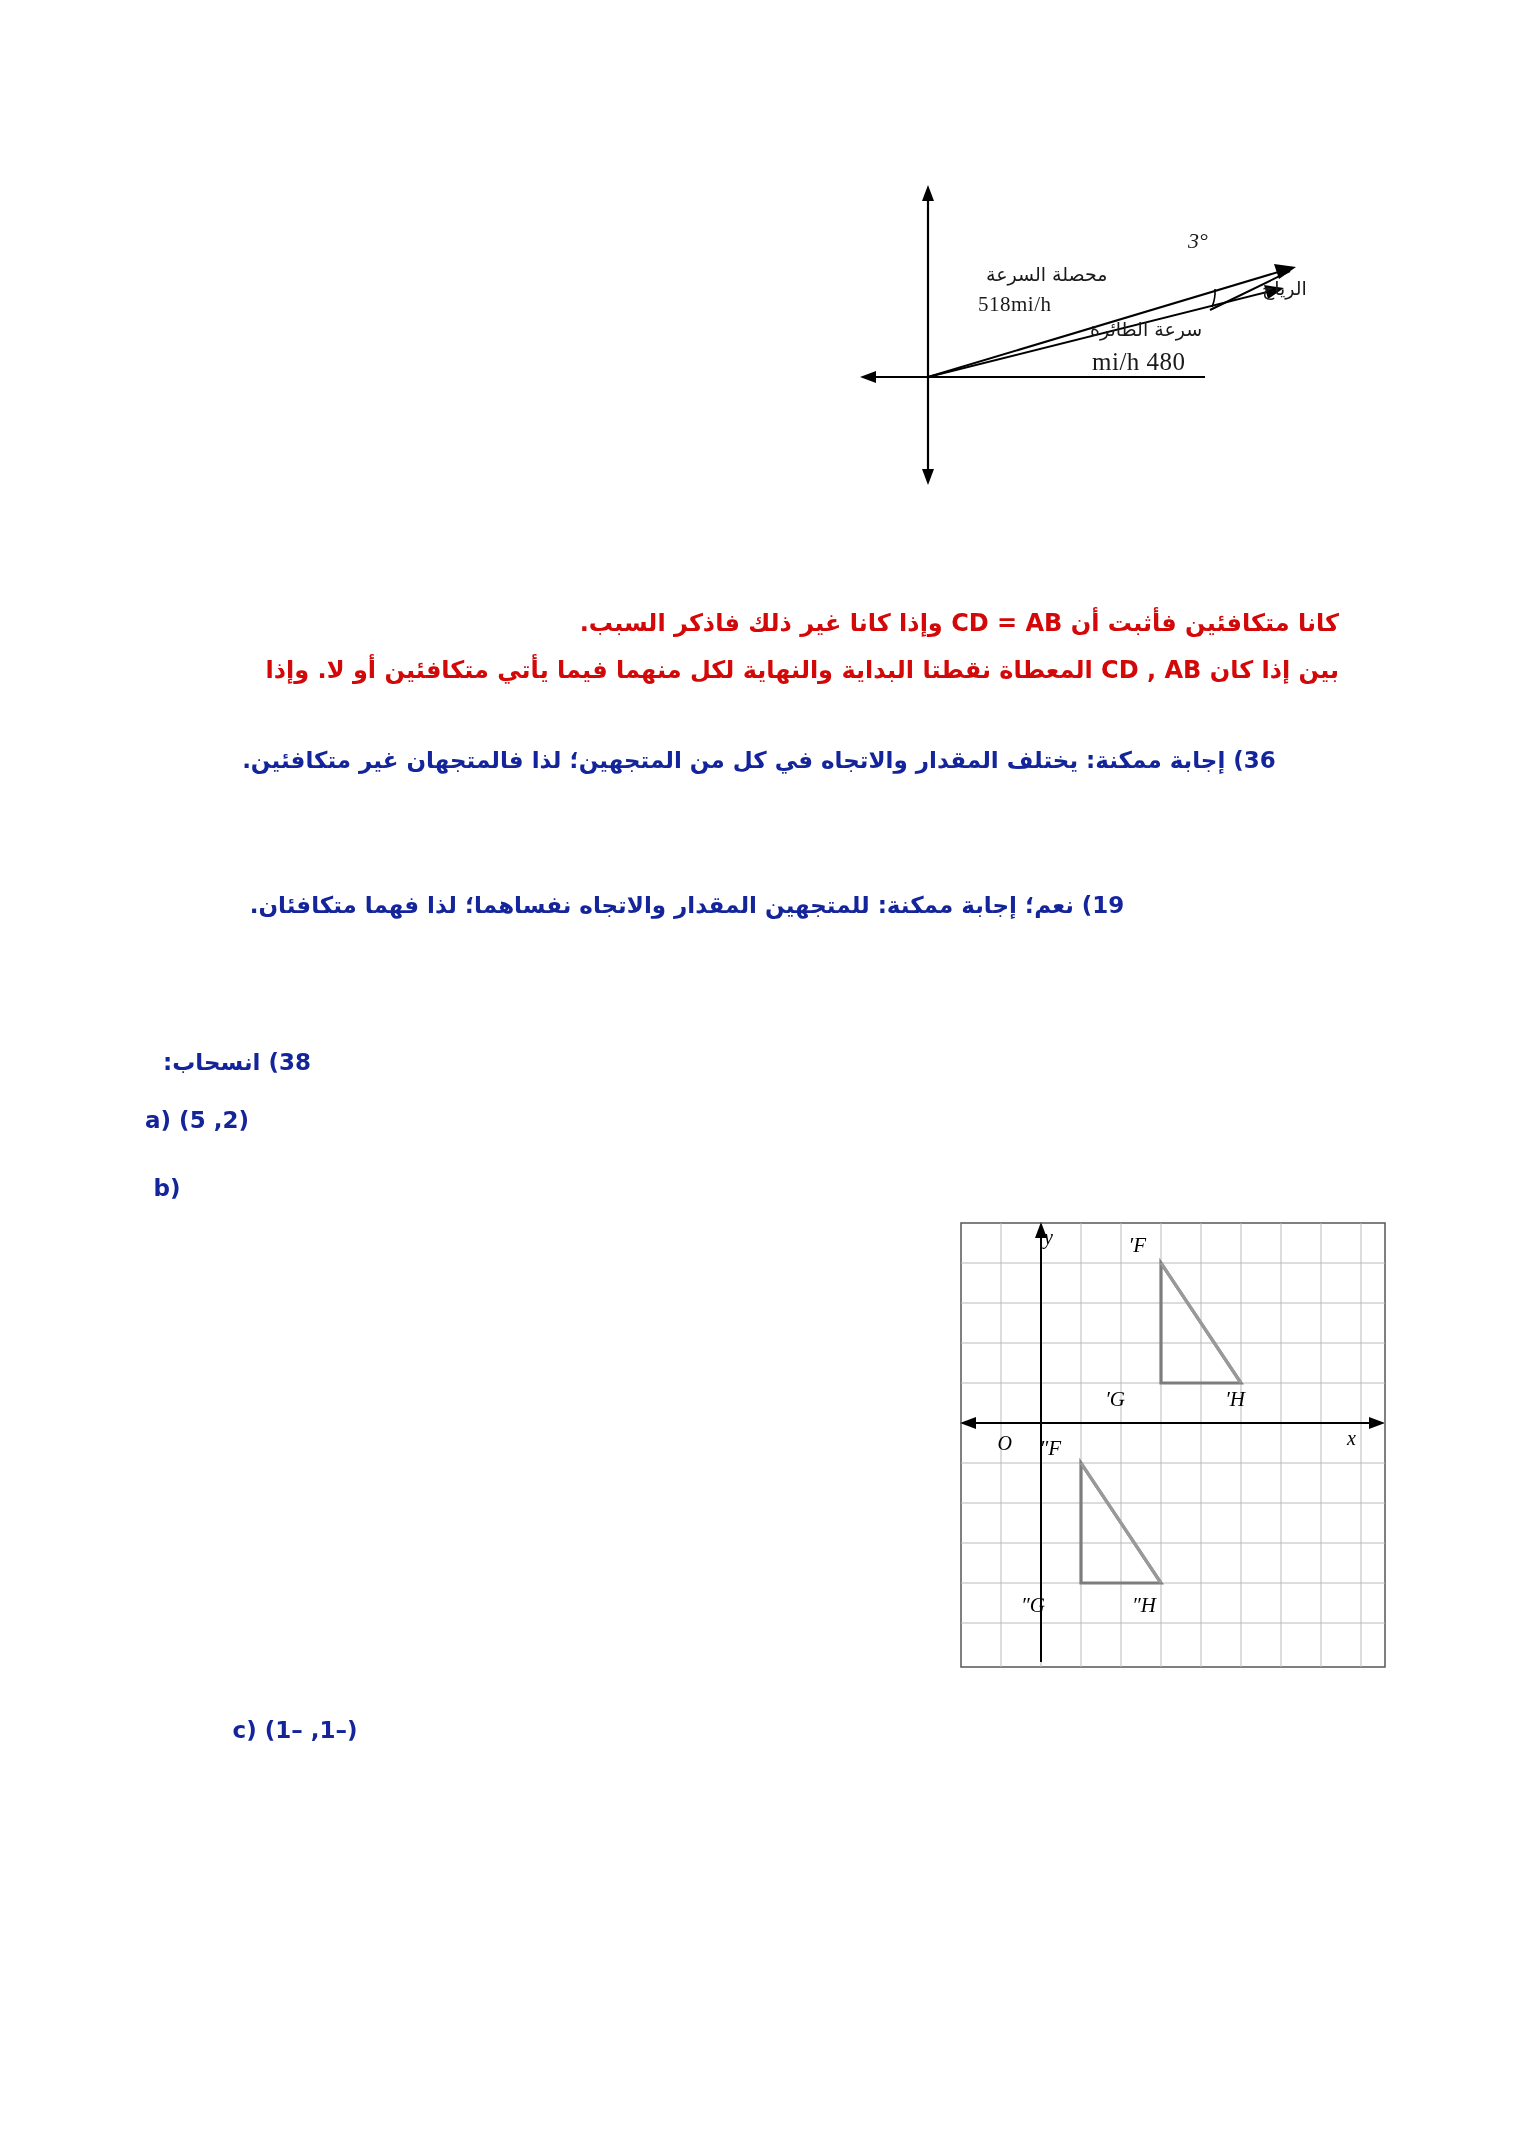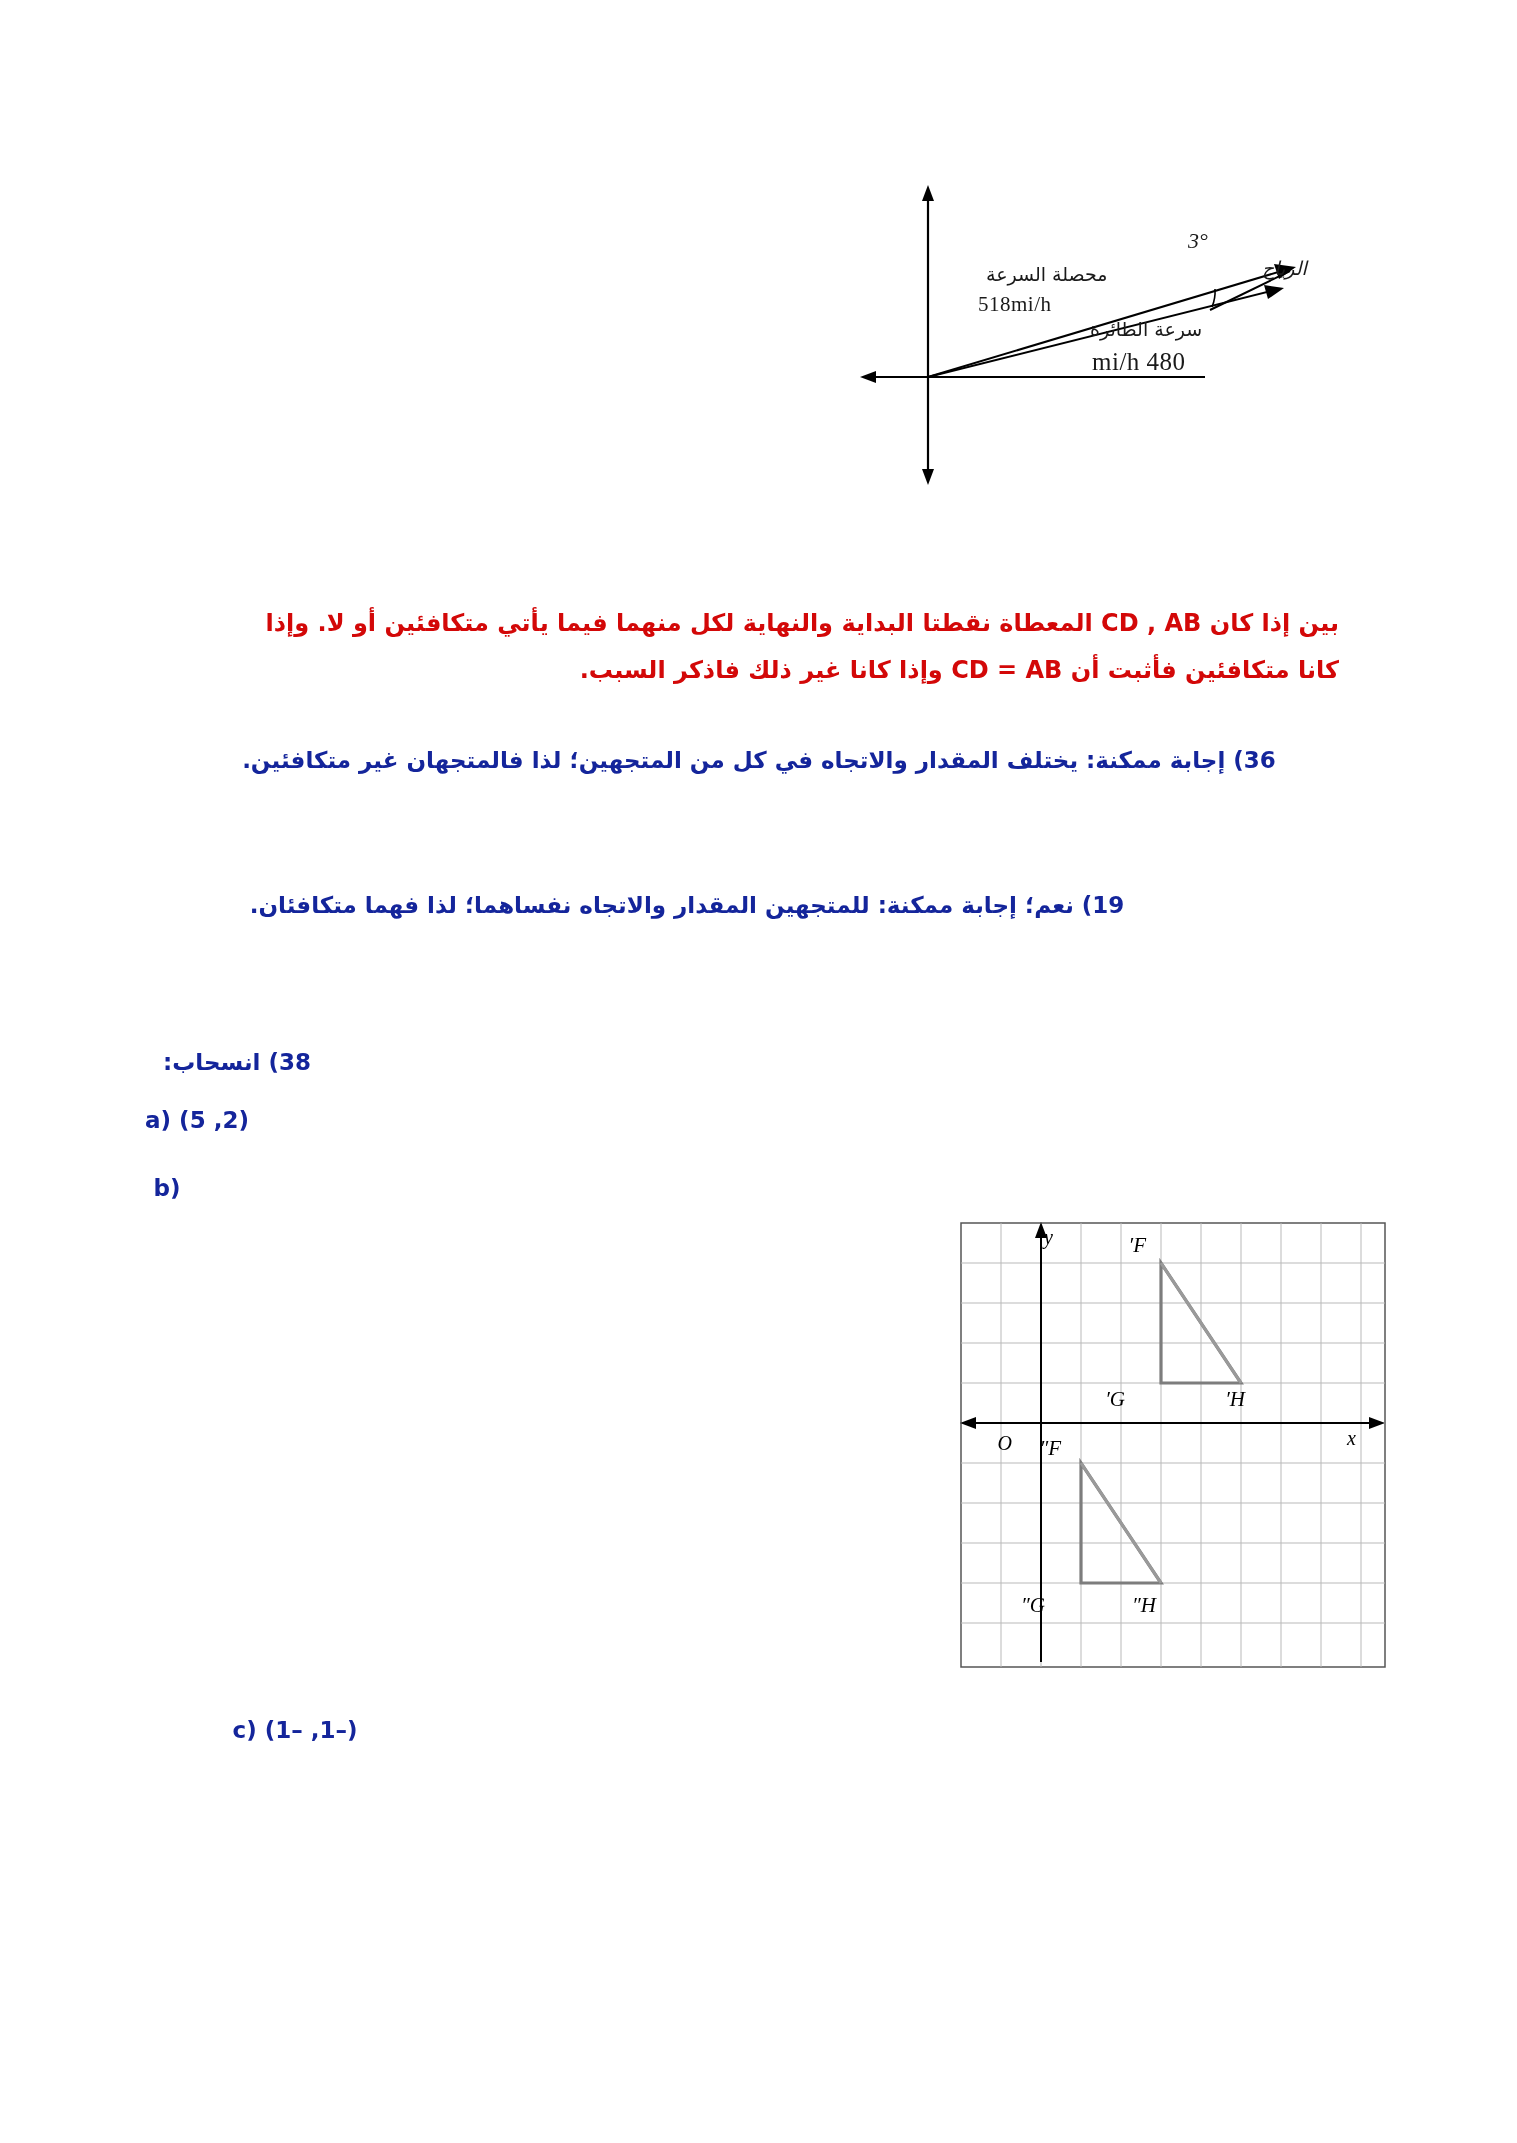--- a/index.html
+++ b/index.html
@@ -40,21 +40,21 @@
   }
   .vf-label.ar {
     font-family: "DejaVu Sans", sans-serif;
     direction: rtl;
   }
 
   #lbl-resultant-ar { left: 126px; top: 78px; font-size: 19px; }
   #lbl-resultant-val { left: 118px; top: 107px; font-size: 21px; letter-spacing: .5px; }
   #lbl-plane-ar { left: 230px; top: 133px; font-size: 19px; }
   #lbl-plane-val { left: 232px; top: 163px; font-size: 25px; letter-spacing: .5px; }
-  #lbl-wind-ar { left: 402px; top: 72px; font-size: 19px; font-style: italic; }
+  #lbl-wind-ar { left: 402px; top: 92px; font-size: 19px; }
   #lbl-angle { left: 328px; top: 43px; font-size: 22px; font-style: italic; }
 
   
   .q-red {
     position: absolute;
     right: 178px;
     top: 600px;
     width: 1160px;
     color: #d30808;
     font-family: "DejaVu Sans", sans-serif;
@@ -120,22 +120,22 @@
 
     <span class="vf-label ar" id="lbl-resultant-ar">محصلة السرعة</span>
     <span class="vf-label" id="lbl-resultant-val">518mi/h</span>
     <span class="vf-label ar" id="lbl-plane-ar">سرعة الطائرة</span>
     <span class="vf-label" id="lbl-plane-val">480 mi/h</span>
     <span class="vf-label ar" id="lbl-wind-ar">الرياح</span>
     <span class="vf-label" id="lbl-angle">3°</span>
   </div>
 
   <div class="q-red">
+    <div>كانا متكافئين فأثبت أن CD = AB وإذا كانا غير ذلك فاذكر السبب.</div>
     <div>بين إذا كان CD , AB المعطاة نقطتا البداية والنهاية لكل منهما فيما يأتي متكافئين أو لا. وإذا</div>
-    <div>كانا متكافئين فأثبت أن CD = AB وإذا كانا غير ذلك فاذكر السبب.</div>
   </div>
 
   <div class="ans" id="ans-36">36) إجابة ممكنة: يختلف المقدار والاتجاه في كل من المتجهين؛ لذا فالمتجهان غير متكافئين.</div>
   <div class="ans" id="ans-37">19) نعم؛ إجابة ممكنة: للمتجهين المقدار والاتجاه نفساهما؛ لذا فهما متكافئان.</div>
   <div class="ans" id="ans-38">38) انسحاب:</div>
   <div class="ans" id="ans-38a">(2, 5) (a</div>
   <div class="ans" id="ans-38b">(b</div>
   <div class="ans" id="ans-38c">(–1, –1) (c</div>
 
   <div class="grid-figure">

